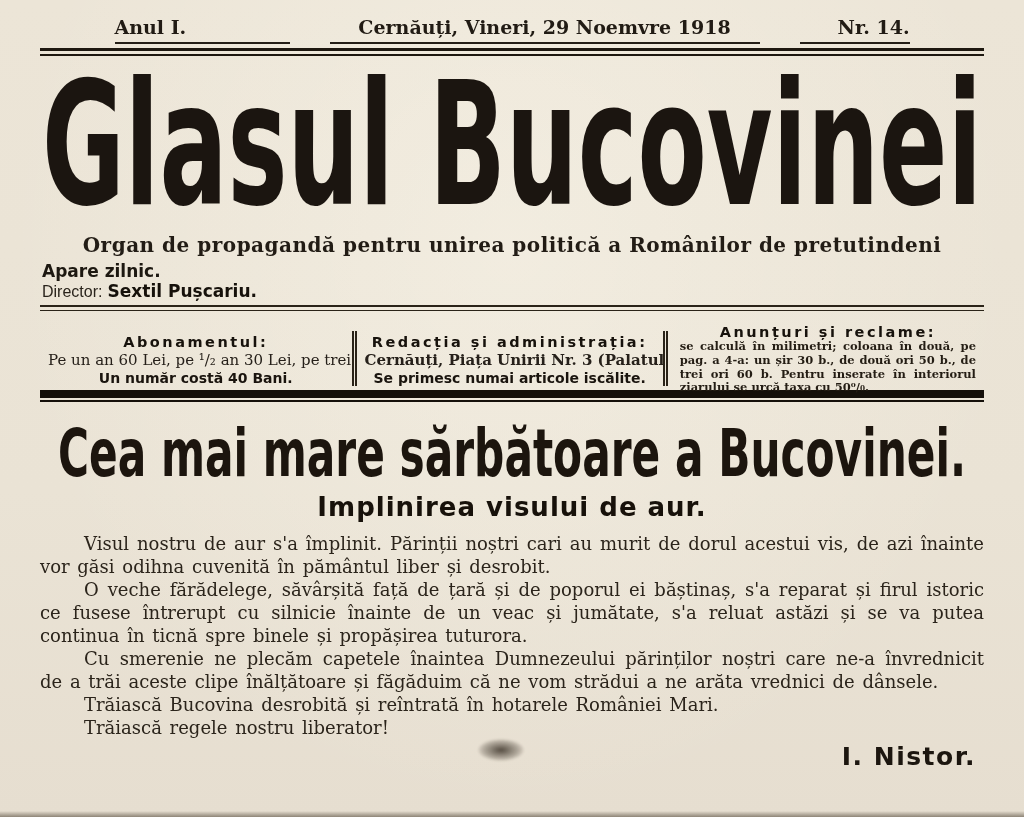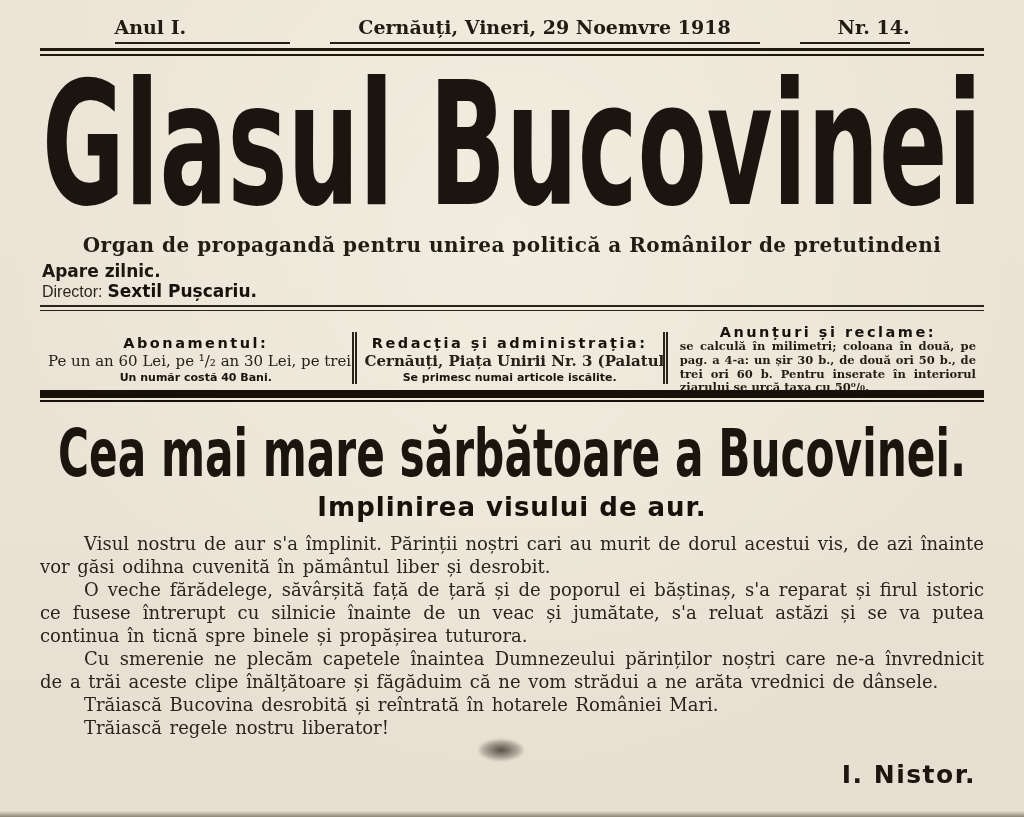--- a/index.html
+++ b/index.html
@@ -59,21 +59,21 @@
   .ib-2 { width: 33.5%; border-left: 5px double #2a2318; border-right: 5px double #2a2318; }
   .ib-3 { width: 33.5%; padding-left: 12px; }
   .ib-title {
     font-family: "DejaVu Sans", sans-serif; font-weight: bold;
     font-size: 14.5px; letter-spacing: 2.5px; color: #17120c;
   }
   .ib-line1 { font-family: "DejaVu Serif", serif; font-size: 15px; margin-top: 1px; white-space: nowrap; }
   .ib-line1.bold { font-weight: bold; }
   .ib-line2 {
     font-family: "DejaVu Sans", sans-serif; font-weight: bold;
-    font-size: 11px; margin-top: 1px; color: #1a140e;
+    font-size: 14px; margin-top: 1px; color: #1a140e;
   }
   .ib-body {
     font-family: "DejaVu Serif", serif; font-weight: bold;
     font-size: 11.5px; line-height: 1.2; text-align: justify; margin-top: 0;
     color: #241d14;
   }
   .rule-heavy {
     margin-top: 3px; height: 12px;
     border-top: 8px solid #15100a; border-bottom: 2px solid #15100a;
     box-sizing: border-box;
@@ -86,21 +86,21 @@
     color: #17110a; margin-top: 4px;
   }
   .body-copy { margin-top: 10px; }
   .body-copy p {
     margin: 0; font-family: "DejaVu Serif", serif;
     font-size: 18px; line-height: 23px;
     text-align: justify; text-indent: 44px;
     color: #2b241b; word-spacing: 2px;
   }
   .signature {
-    text-align: right; padding-right: 8px; margin-top: 21px;
+    text-align: right; padding-right: 8px; margin-top: 3px;
     font-family: "DejaVu Sans", sans-serif; font-weight: bold;
     font-size: 25px; letter-spacing: 1.5px; color: #1c160f;
   }
   
   .ink-smudge {
     position: absolute; left: 478px; top: 739px;
     width: 46px; height: 22px; border-radius: 50%;
     background: radial-gradient(ellipse at center, rgba(35,26,16,0.75) 0%, rgba(35,26,16,0.25) 55%, rgba(0,0,0,0) 75%);
     filter: blur(1px);
     pointer-events: none;

